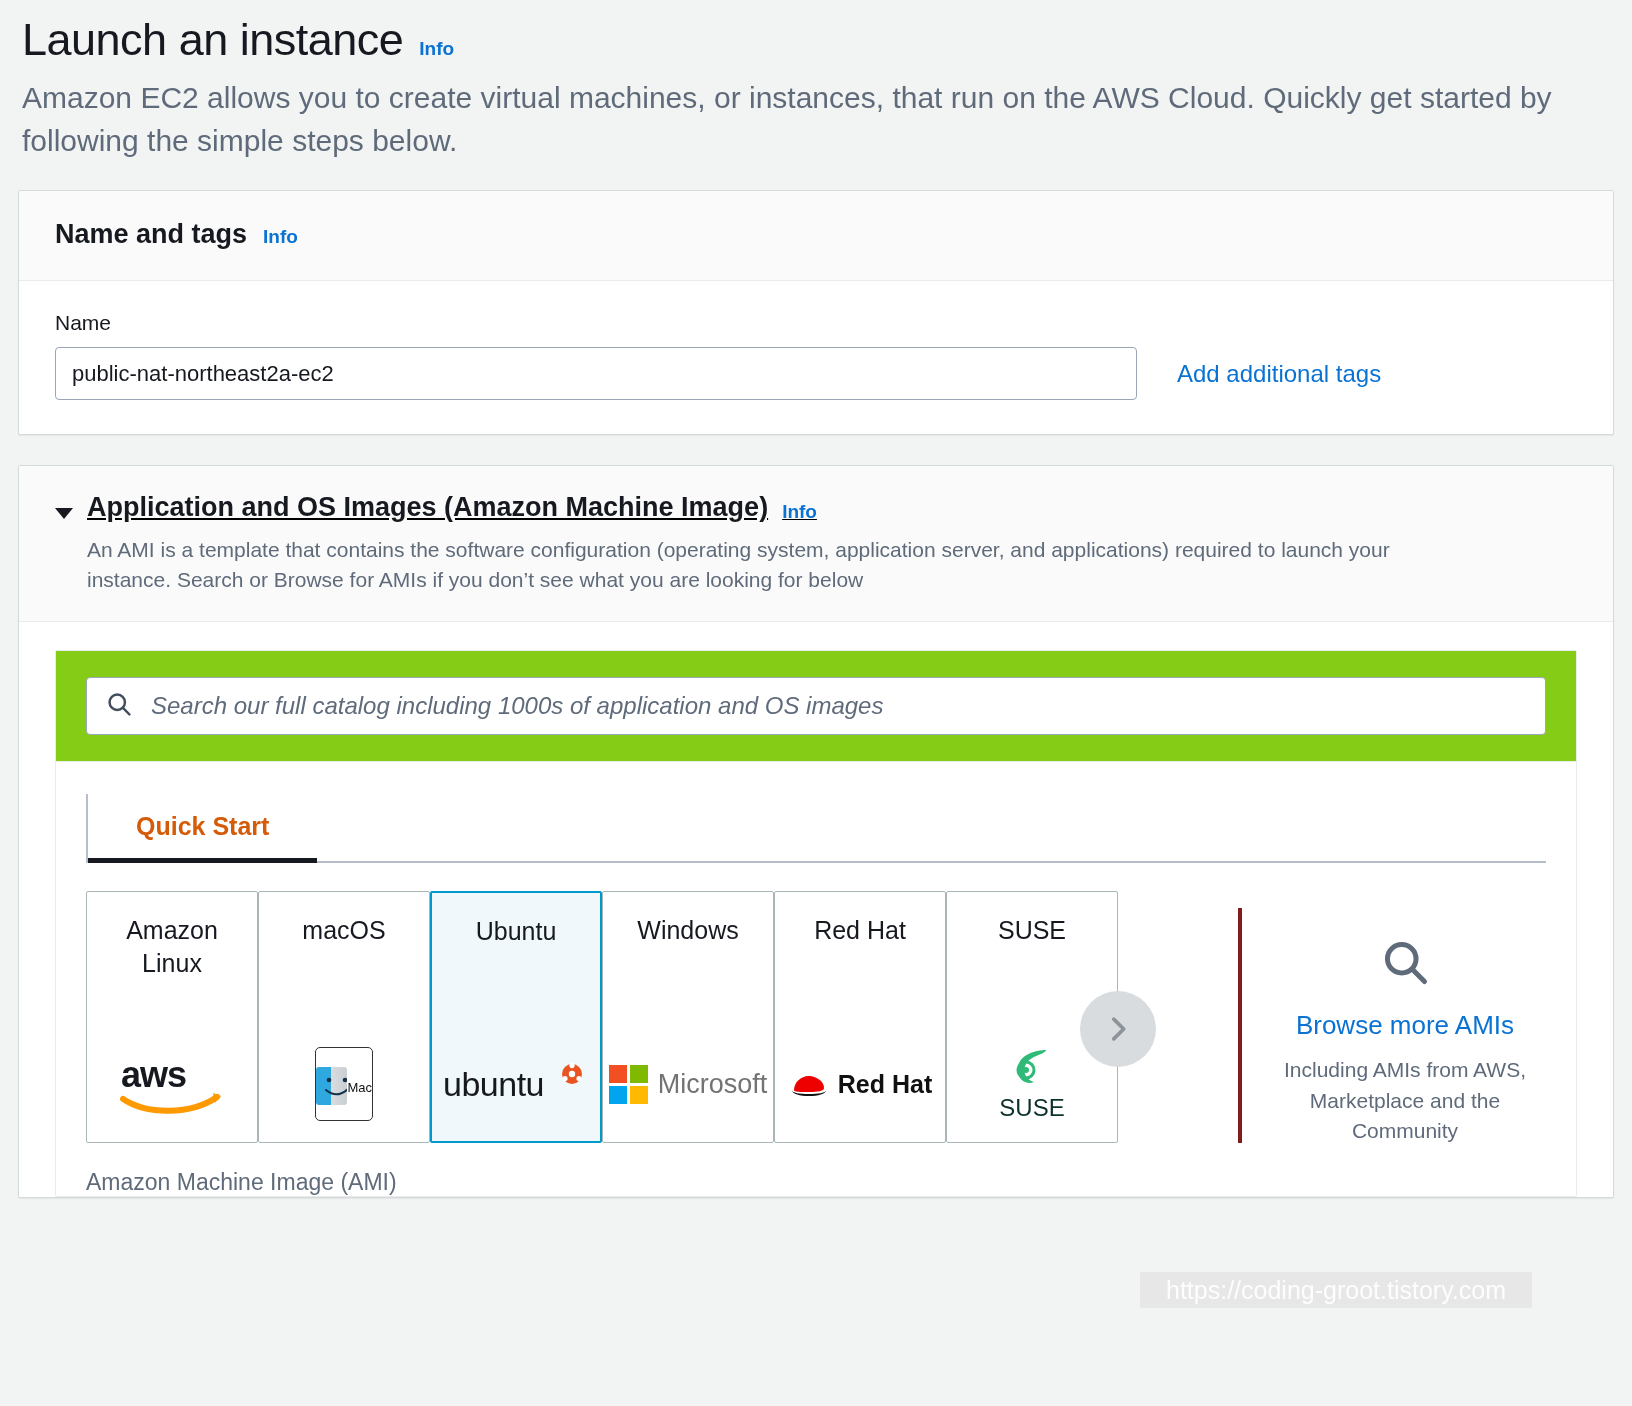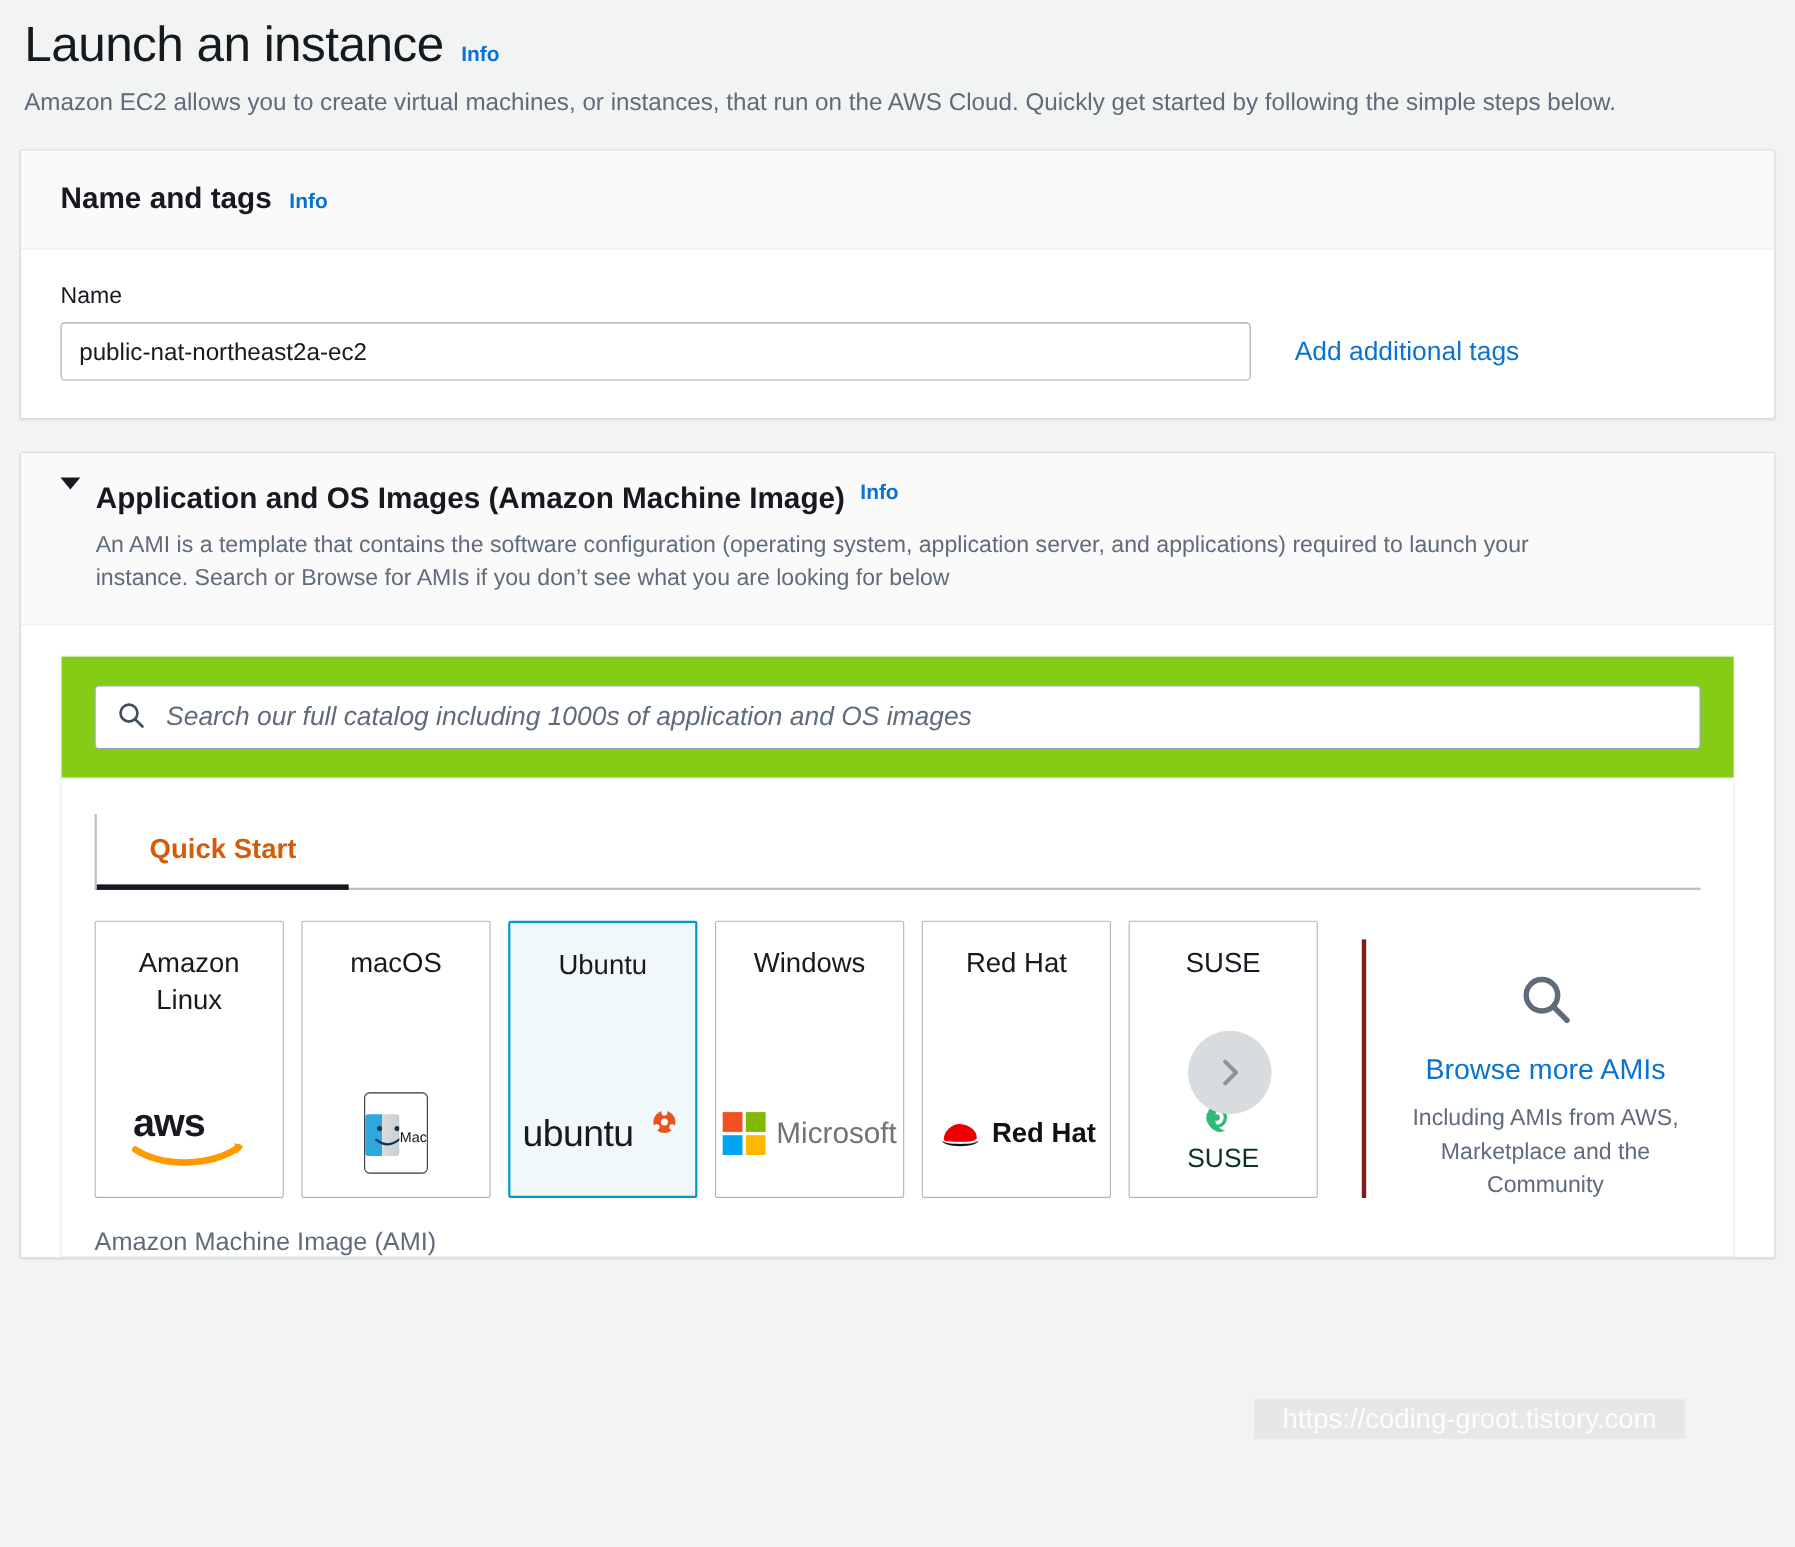--- a/index.html
+++ b/index.html
@@ -14,21 +14,21 @@
 
   
   .hdr { padding: 16px 22px 0 22px; }
   .hdr-row { display: flex; align-items: baseline; gap: 16px; }
   .hdr-title {
     font-size: 45px; font-weight: 400; color: #16191f; letter-spacing: -0.5px;
     line-height: 1.05; margin: 0;
   }
   .info-link { color: #0972d3; font-size: 19px; font-weight: 700; cursor: pointer; }
   .hdr-sub {
-    margin-top: 14px; font-size: 22px; color: #5f6b7a; line-height: 1.42;
+    margin-top: 14px; font-size: 30px; color: #5f6b7a; line-height: 1.42;
     max-width: 1560px;
   }
 
   
   .card {
     background: #ffffff;
     border: 1px solid #d5dbdb;
     border-radius: 2px;
     margin: 0 18px;
     box-shadow: 0 1px 1px rgba(0,0,0,0.06);
@@ -59,21 +59,21 @@
     color: #0972d3; font-size: 24px; font-weight: 400; cursor: pointer; white-space: nowrap;
   }
 
   
   .sec-card { margin-top: 30px; }
   .sec-head {
     background: #fafafa;
     border-bottom: 1px solid #e9ebed;
     padding: 26px 36px 26px 36px;
   }
-  .sec-head-row { display: flex; align-items: flex-start; gap: 14px; }
+  .sec-head-row { display: flex; align-items: flex-end; gap: 14px; text-decoration: underline; }
   .caret {
     width: 0; height: 0;
     border-left: 9px solid transparent; border-right: 9px solid transparent;
     border-top: 11px solid #16191f;
     position: relative; top: -4px; cursor: pointer;
   }
   .sec-title { font-size: 27px; font-weight: 700; color: #16191f; }
   .sec-desc {
     margin-top: 12px; margin-left: 32px;
     font-size: 21px; color: #5f6b7a; line-height: 1.42; max-width: 1360px;
@@ -109,21 +109,21 @@
   }
   .tab.sep { border-left: 2px solid #b6bec9; }
   .tab.active { color: #d45b07; }
   .tab.active::after {
     content: ""; position: absolute; left: 0; right: 0; bottom: -2px;
     height: 5px; background: #16191f;
   }
 
   
   .tiles-region { position: relative; padding: 28px 0 0 30px; overflow: hidden; }
-  .tiles { display: flex; align-items: stretch; gap: 16px; position: relative; }
+  .tiles { display: flex; align-items: stretch; gap: 0; position: relative; }
   .tile {
     width: 172px; height: 252px;
     border: 1px solid #aab7b8; border-radius: 2px;
     background: #fff;
     display: flex; flex-direction: column; align-items: center;
     padding: 22px 8px 18px 8px;
     cursor: pointer; flex: 0 0 auto;
   }
   .tile.selected { border: 2px solid #0099cc; background: #f1f8fc; }
   .tile-label {

